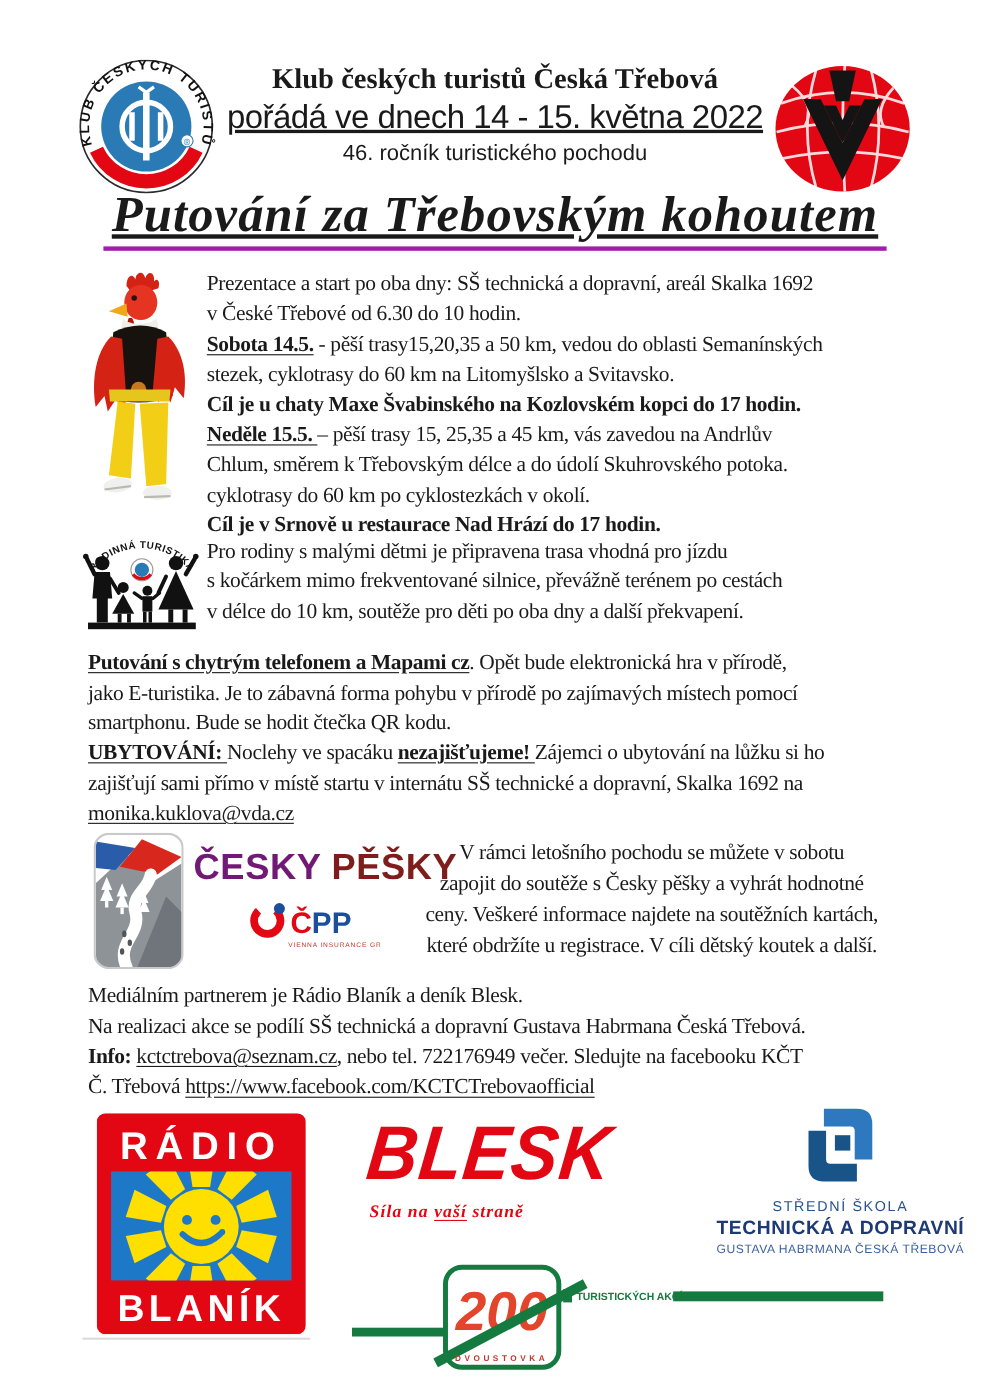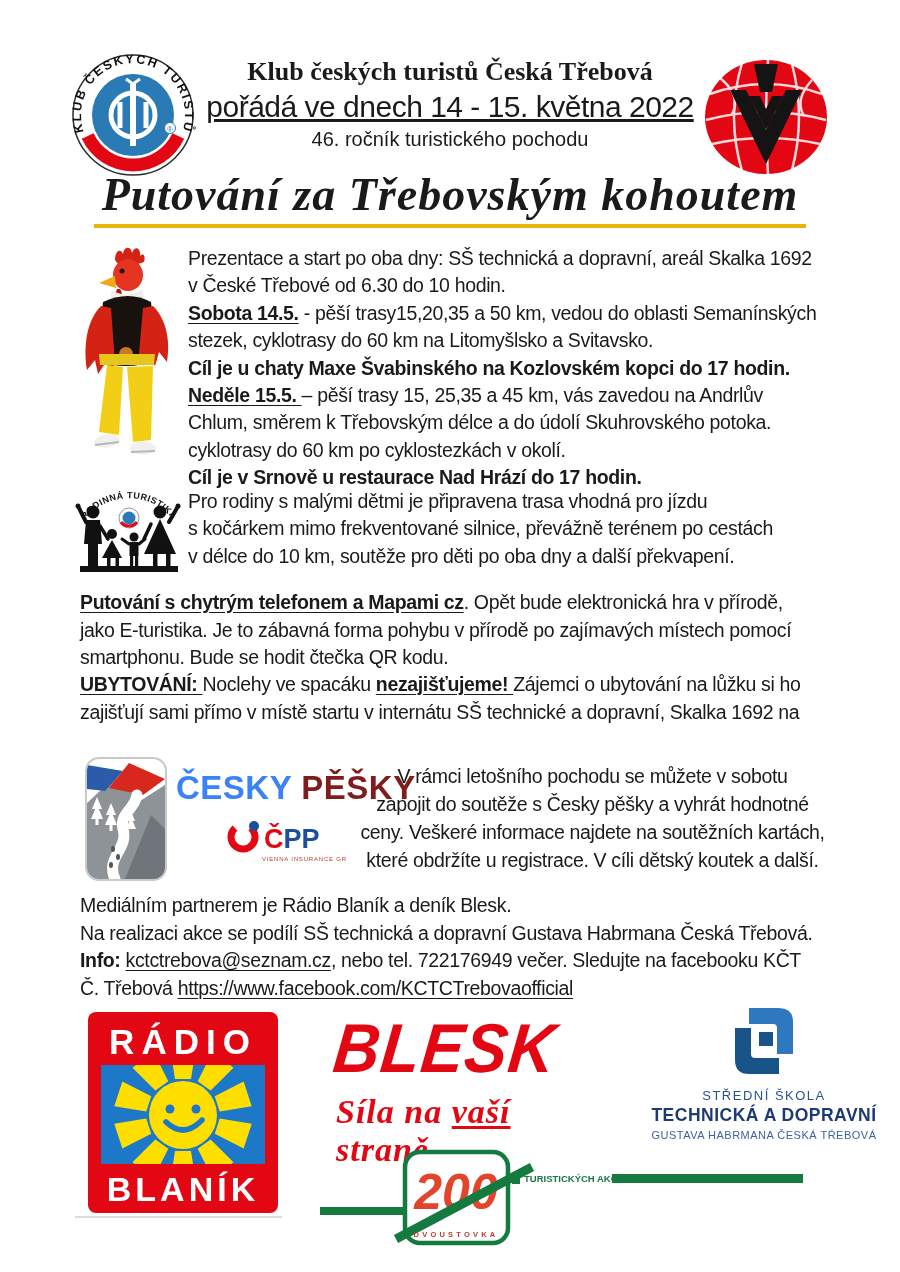--- a/index.html
+++ b/index.html
@@ -11,55 +11,55 @@
   #kct-logo{left:70px;top:54px;width:126px;height:124px;}
   #header-text{left:172px;top:56px;width:556px;text-align:center;}
   .h-org{font-family:"Liberation Serif",serif;font-weight:bold;font-size:26px;line-height:32px;}
   .h-date{font-size:30px;line-height:38px;letter-spacing:-0.5px;text-decoration:underline;}
   .h-ed{font-size:20px;line-height:26px;}
   #ivv-logo{left:702px;top:56px;width:128px;height:122px;}
 
   
   #title{top:168px;left:0;width:100%;text-align:center;
          font-family:"Liberation Serif",serif;font-style:italic;font-weight:bold;font-size:46px;}
-  #title .tspan{display:inline-block;border-bottom:4px solid #eab308;padding:0 8px 3px 8px;letter-spacing:1px;}
-
-  
-  .txt{font-size:19.5px;letter-spacing:-0.35px;}
+  #title .tspan{display:inline-block;border-bottom:4px solid #a21caf;padding:0 8px 3px 8px;letter-spacing:1px;text-decoration:underline;}
+
+  
+  .txt{font-size:19.5px;letter-spacing:-0.35px;font-family:Liberation Serif, serif;}
   .txt .line{white-space:nowrap;line-height:27.4px;}
   .lh28 .line{line-height:27.6px;}
   .b{font-weight:bold;}
   .u{text-decoration:underline;text-underline-offset:2.5px;}
   .lnk{text-decoration:underline;cursor:pointer;}
 
   #rooster{left:64px;top:242px;width:122px;height:238px;}
   #info{left:188px;top:245px;width:702px;}
   #family-logo{left:74px;top:482px;width:110px;height:96px;}
   #family-text{left:188px;top:488px;width:700px;}
   #smartphone{left:80px;top:589px;width:805px;}
   #accommodation{left:80px;top:671px;width:805px;}
 
   
   #cp-logo{left:85px;top:757px;width:82px;height:124px;}
   #cp-title{left:176px;top:769px;font-size:33px;font-weight:bold;letter-spacing:0.5px;white-space:nowrap;}
-  #cp-title .cp-blue{color:#3b82f6;}
+  #cp-title .cp-blue{color:#701a75;}
   #cp-title .cp-red{color:#7f1d1d;}
   #cpp-logo{left:226px;top:816px;width:120px;height:52px;}
   #cp-text{left:300px;top:762px;width:585px;text-align:center;}
   #cp-text .line{line-height:28px;}
 
   #realization{left:80px;top:892px;width:805px;}
 
   
   #blanik{left:88px;top:1012px;width:190px;height:201px;}
   #blesk{left:330px;top:1015px;width:280px;}
   .blesk-word{font-size:64px;font-weight:bold;font-style:italic;color:#e30613;
               transform:skewX(-6deg) scaleY(1.08);transform-origin:left bottom;letter-spacing:1px;line-height:72px;}
   .blesk-tag{margin-top:6px;margin-left:6px;font-family:"Liberation Serif",serif;font-style:italic;font-weight:bold;
-             font-size:34px;color:#e30613;letter-spacing:1px;}
+             font-size:16px;color:#e30613;letter-spacing:1px;}
   .blesk-tag .u{text-underline-offset:3px;}
   #school{left:640px;top:1002px;width:248px;text-align:center;color:#1d3a75;}
   .sch-l1{margin-top:4px;font-size:13px;letter-spacing:1.5px;color:#27538f;}
   .sch-l2{margin-top:2px;font-size:17.5px;font-weight:bold;letter-spacing:0.5px;color:#1d3a75;}
   .sch-l3{margin-top:3px;font-size:11px;letter-spacing:0.5px;color:#3c63a0;}
   #banner{left:320px;top:1145px;width:490px;height:105px;}
   #grayline{left:75px;top:1216px;width:207px;height:2px;background:#dcdcdc;}
 </style>
 </head>
 <body>
@@ -191,20 +191,21 @@
     </div>
 
   <div id="smartphone" class="abs txt lh28">
       <div class="line"><span class="b u">Putování s  chytrým telefonem a Mapami cz</span><span>. Opět bude elektronická hra v přírodě,</span></div>
       <div class="line"><span>jako E-turistika. Je to zábavná forma pohybu v přírodě po zajímavých místech pomocí</span></div>
       <div class="line"><span>smartphonu. Bude se hodit čtečka QR kodu.</span></div>
     </div>
   <div id="accommodation" class="abs txt lh28">
       <div class="line"><span class="b u">UBYTOVÁNÍ: </span><span> Noclehy ve spacáku </span><span class="b u">nezajišťujeme! </span><span> Zájemci o ubytování na lůžku  si ho</span></div>
       <div class="line"><span>zajišťují sami přímo v místě startu v internátu SŠ technické a dopravní, Skalka 1692 na</span></div>
+      <div class="line"><span class="u lnk">monika.kuklova@vda.cz</span></div>
     </div>
 
   <svg id="cp-logo" class="abs" viewBox="0 0 82 124">
     <defs>
         <clipPath id="cpClip">
           <rect x="2" y="2" width="78" height="120" rx="12"></rect>
         </clipPath>
       </defs>
     <rect x="1" y="1" width="80" height="122" rx="13" fill="#fff" stroke="#c9c9c9" stroke-width="2"></rect>
     <g clip-path="url(#cpClip)">

